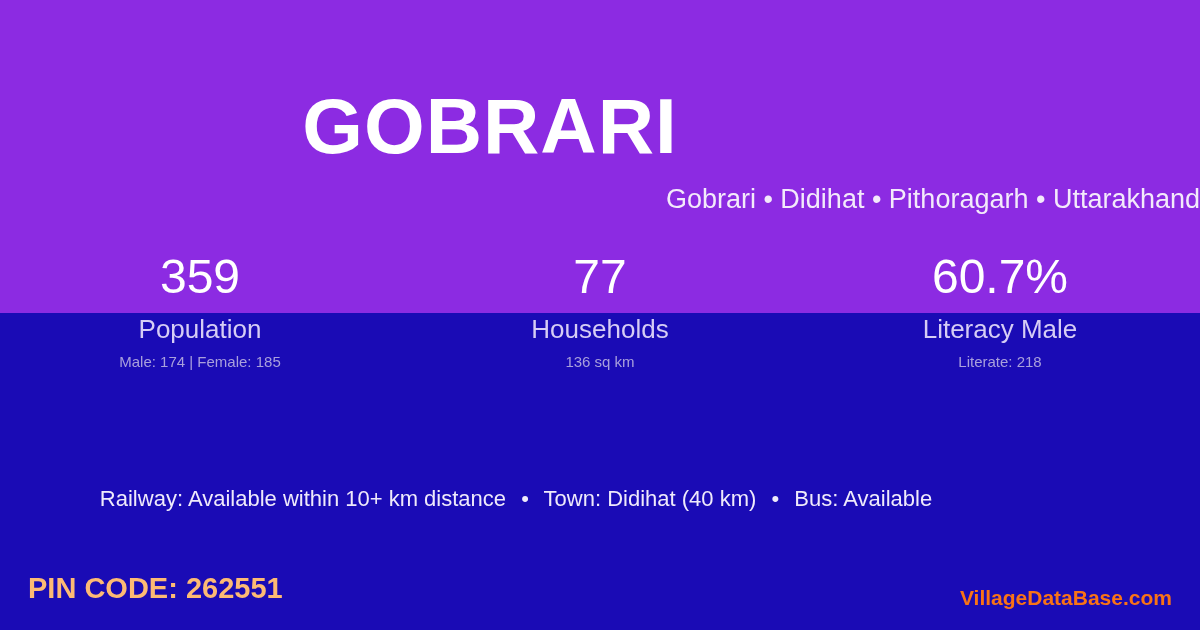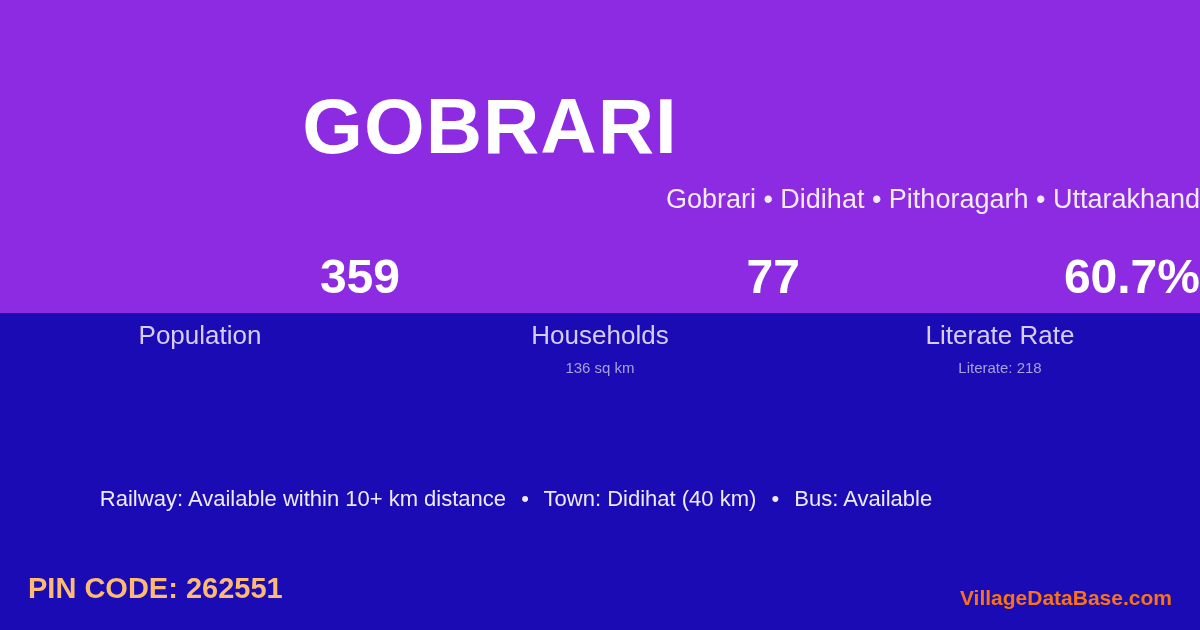--- a/index.html
+++ b/index.html
@@ -47,28 +47,27 @@
     position:absolute; left:0; top:246px;
     width:1200px;
     display:flex;
   }
   .stat {
     width:400px;
     text-align:center;
   }
   .stat-value {
     font-size:48px;
-    font-weight:bold;
+    font-weight:normal;
     line-height:62px;
     color:#FFFFFF;
     white-space:nowrap;
-    text-align:right;
   }
   .stat-label {
-    margin-top:12px;
+    margin-top:6px;
     font-size:26px;
     font-weight:normal;
     line-height:30px;
     color:#D6CDF5;
     white-space:nowrap;
   }
   .stat-sub {
     margin-top:8px;
     font-size:15px;
     font-weight:normal;
@@ -117,31 +116,32 @@
 
   <div id="title">GOBRARI</div>
 
   <div id="subtitle">Gobrari • Didihat • Pithoragarh • Uttarakhand</div>
 
   <div id="stats">
 
     <div class="stat">
       <div class="stat-value">359</div>
       <div class="stat-label">Population</div>
+      <div class="stat-sub">Male: 174 | Female: 185</div>
     </div>
 
     <div class="stat">
       <div class="stat-value">77</div>
       <div class="stat-label">Households</div>
       <div class="stat-sub">136 sq km</div>
     </div>
 
     <div class="stat">
       <div class="stat-value">60.7%</div>
-      <div class="stat-label">Literate Rate</div>
+      <div class="stat-label">Literacy Male</div>
       <div class="stat-sub">Literate: 218</div>
     </div>
 
   </div>
 
   <div id="facilities">
     <span>Railway: Available within 10+ km distance</span>
     <span class="sep">•</span>
     <span>Town: Didihat (40 km)</span>
     <span class="sep">•</span>

